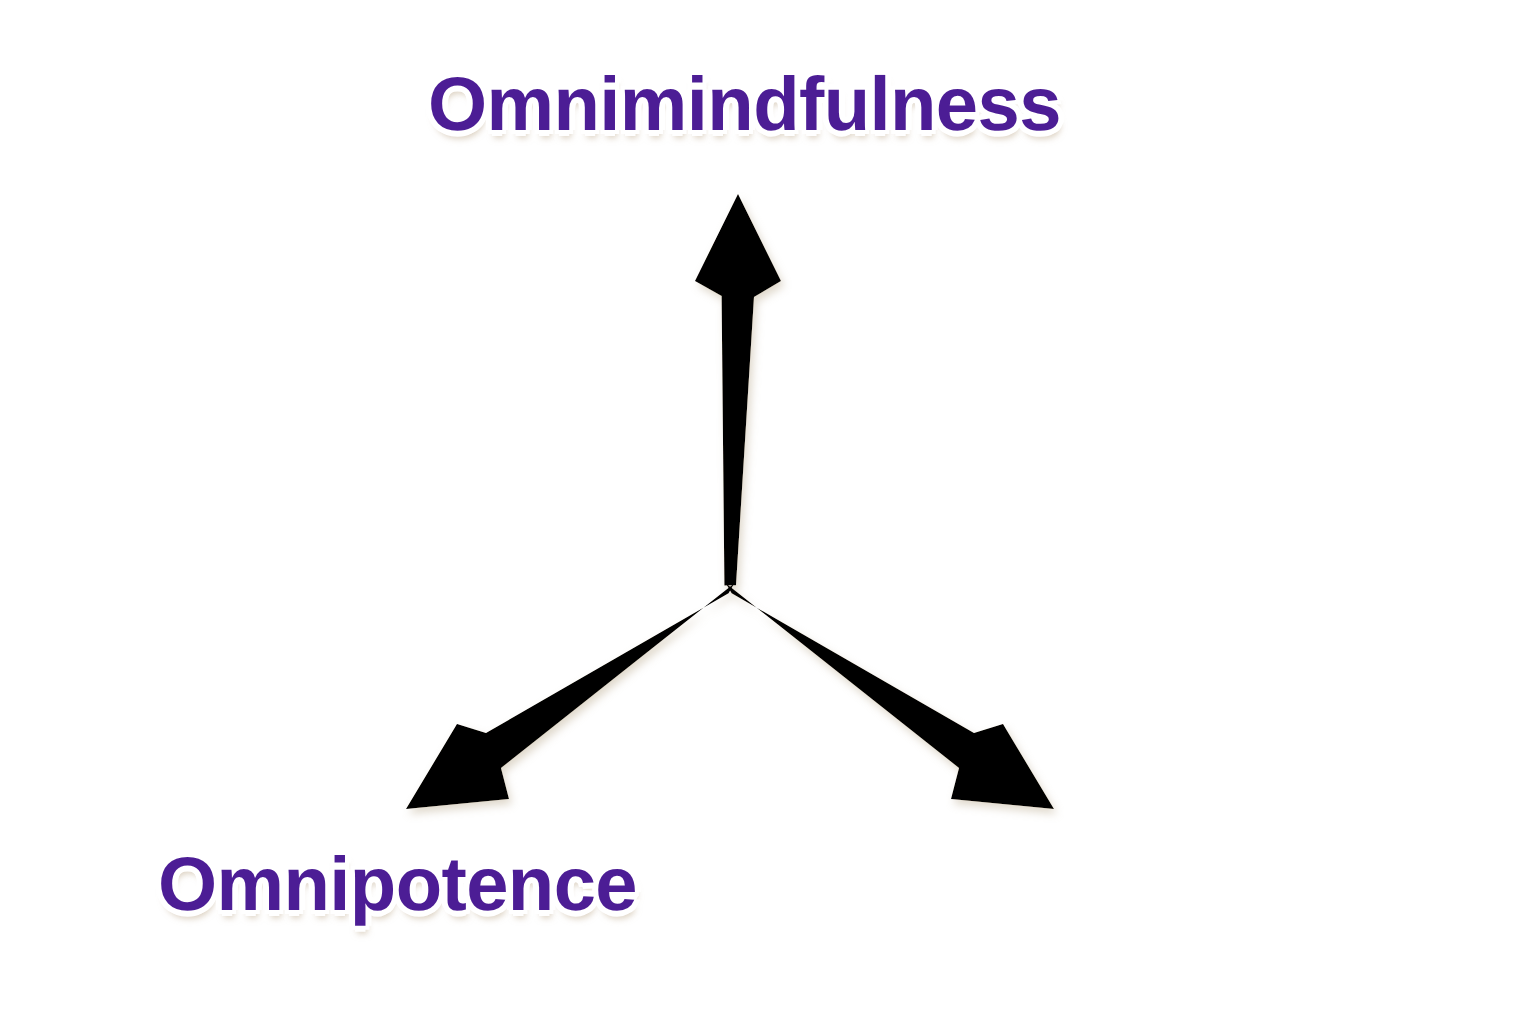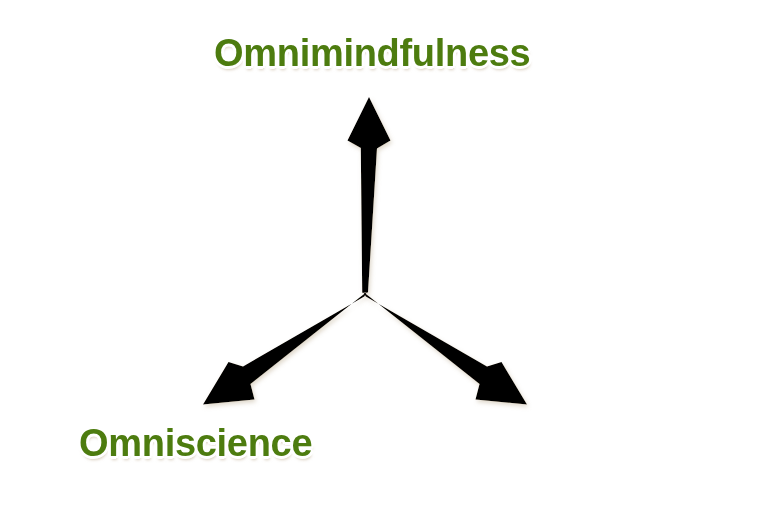--- a/index.html
+++ b/index.html
@@ -19,21 +19,21 @@
     position: absolute;
     left: 0;
     top: 0;
     width: 768px;
     height: 510px;
   }
   .node-label {
     position: absolute;
     font-family: "Liberation Sans", sans-serif;
     font-weight: bold;
-    color: #4d7c0f;
+    color: #4c1d95;
     white-space: nowrap;
     letter-spacing: -0.3px;
     text-shadow:
       -2px -2px 0 #ffffff,
        2px -2px 0 #ffffff,
       -2px  2px 0 #ffffff,
        2px  2px 0 #ffffff,
       -3px  0   0 #ffffff,
        3px  0   0 #ffffff,
        0   -3px 0 #ffffff,
@@ -95,16 +95,16 @@
                L 527.0 404.5
                L 475.5 399.5
                L 479.5 384.0
                L 362.9 291.6
                Z"></path>
     </g>
   </svg>
 
   <div id="label-top" class="node-label">Omnimindfulness</div>
 
-  <div id="label-bottom-left" class="node-label">Omniscience</div>
+  <div id="label-bottom-left" class="node-label">Omnipotence</div>
 
 
 </div>
 
 </body></html>

